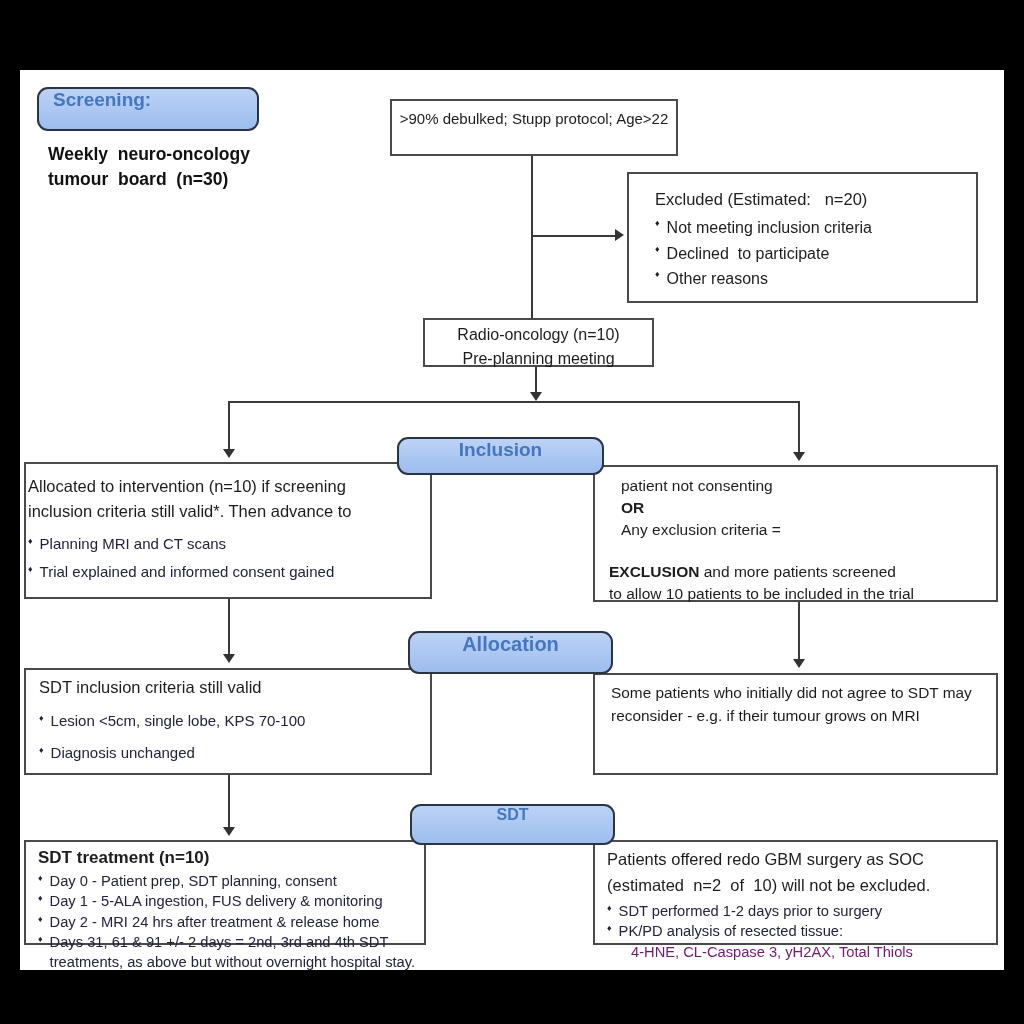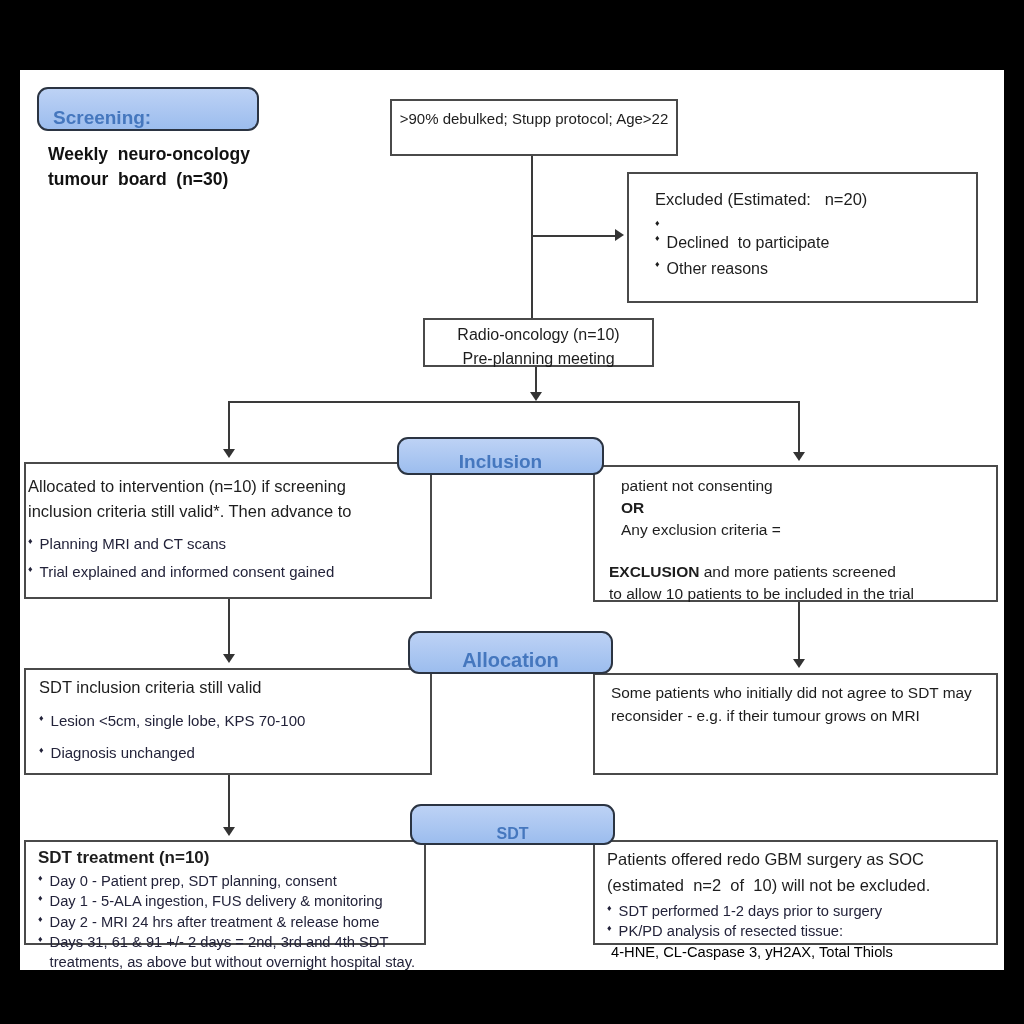--- a/index.html
+++ b/index.html
@@ -2,21 +2,21 @@
 <html><head>
 <meta charset="utf-8">
 <style>
   html,body{margin:0;padding:0;background:#000;}
   .frame{position:relative;width:1024px;height:1024px;background:#000;overflow:hidden;
          font-family:"Liberation Sans", sans-serif;}
   .page{position:absolute;left:20px;top:70px;width:984px;height:900px;background:#fff;}
   .box{position:absolute;background:#fff;border:2px solid #4a4a4a;box-sizing:border-box;
        color:#1d1d1d;z-index:3;}
   .pill{position:absolute;background:linear-gradient(#bdd2f5,#9cbdee);border:2px solid #2b3442;
-        border-radius:11px;display:flex;align-items:flex-end;justify-content:center;
+        border-radius:11px;display:flex;align-items:flex-start;justify-content:center;
         color:#4577be;font-weight:bold;z-index:6;box-sizing:border-box;}
   .pill.left-align{justify-content:flex-start;padding-left:14px;}
   .vline{position:absolute;width:2px;background:#3a3a3a;z-index:2;}
   .hline{position:absolute;height:2px;background:#3a3a3a;z-index:2;}
   .arr-d{position:absolute;width:0;height:0;border-left:6px solid transparent;
          border-right:6px solid transparent;border-top:9px solid #333;z-index:2;}
   .arr-r{position:absolute;width:0;height:0;border-top:6px solid transparent;
          border-bottom:6px solid transparent;border-left:9px solid #333;z-index:2;}
   .txt{position:absolute;color:#151515;z-index:3;}
   .pre{white-space:pre-wrap;}
@@ -33,21 +33,21 @@
   .alloc-title{font-size:16.5px;line-height:1.5;}
   .alloc-ul li{font-size:15px;margin-top:11px;color:#23233a;}
   .missing{font-size:15.5px;line-height:1.42;}
   .sdtinc-title{font-size:16.5px;}
   .sdtinc-ul li{font-size:15px;margin-top:15px;color:#23233a;}
   .recon{font-size:15.4px;line-height:1.5;}
   .sdtt-title{font-size:17px;font-weight:bold;margin-bottom:3px;}
   .sdtt-ul li{font-size:14.7px;line-height:1.38;color:#23233a;}
   .redo-title{font-size:16.5px;line-height:1.55;}
   .redo-ul li{font-size:14.7px;line-height:1.38;color:#23233a;}
-  .redo-cont{font-size:14.7px;line-height:1.38;margin-left:4px;color:#000000;}
+  .redo-cont{font-size:14.7px;line-height:1.38;margin-left:24px;color:#701a75;}
 </style>
 </head>
 <body>
 
 <div class="frame">
   <div class="page"></div>
 
   <div class="vline" style="left:531px;top:155px;height:164px;"></div>
   <div class="hline" style="left:532px;top:235px;width:84px;"></div>
   <div class="arr-r" style="left:615px;top:229px;"></div>
@@ -76,20 +76,21 @@
 
   <div class="box center criteria" style="left:390px;top:99px;width:288px;height:57px;">
     <div>&gt;90% debulked; Stupp protocol; Age&gt;22</div>
   </div>
 
   <div class="box" style="left:627px;top:172px;width:351px;height:131px;padding:16px 8px 5px 26px;">
     <div class="excluded-title pre">Excluded (Estimated:   n=20)</div>
     <ul class="plain excluded-ul">
       <li class="bullet-row">
         <span class="bullet-glyph">♦</span>
+        <span class="pre">Not meeting inclusion criteria</span>
         </li>
       <li class="bullet-row">
         <span class="bullet-glyph">♦</span>
         <span class="pre">Declined  to participate</span>
         </li>
       <li class="bullet-row">
         <span class="bullet-glyph">♦</span>
         <span class="pre">Other reasons</span>
         </li>
     </ul>

